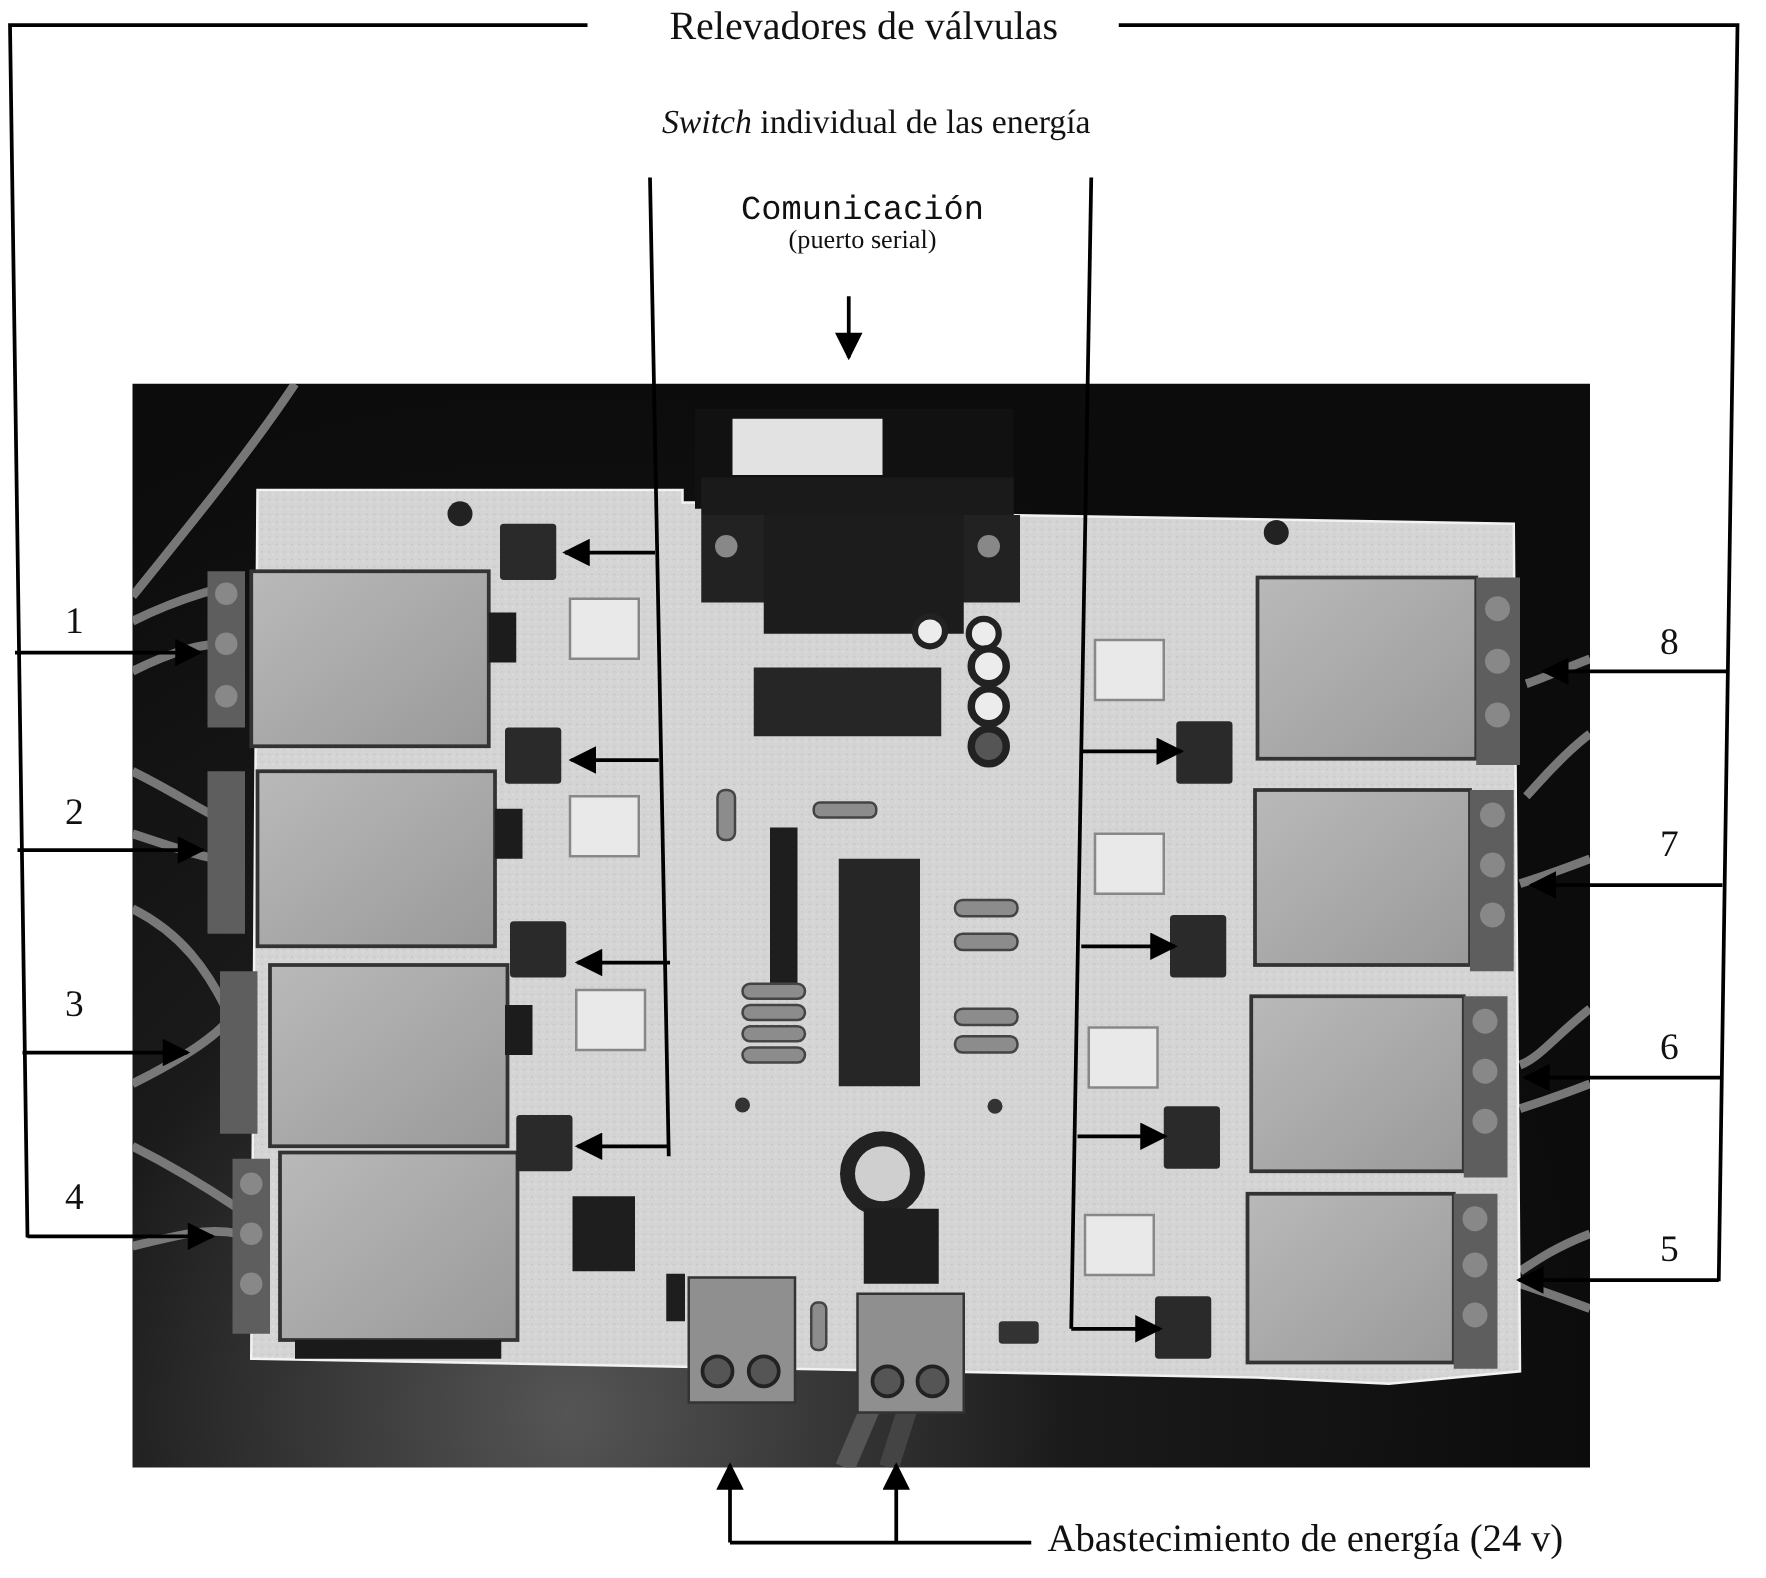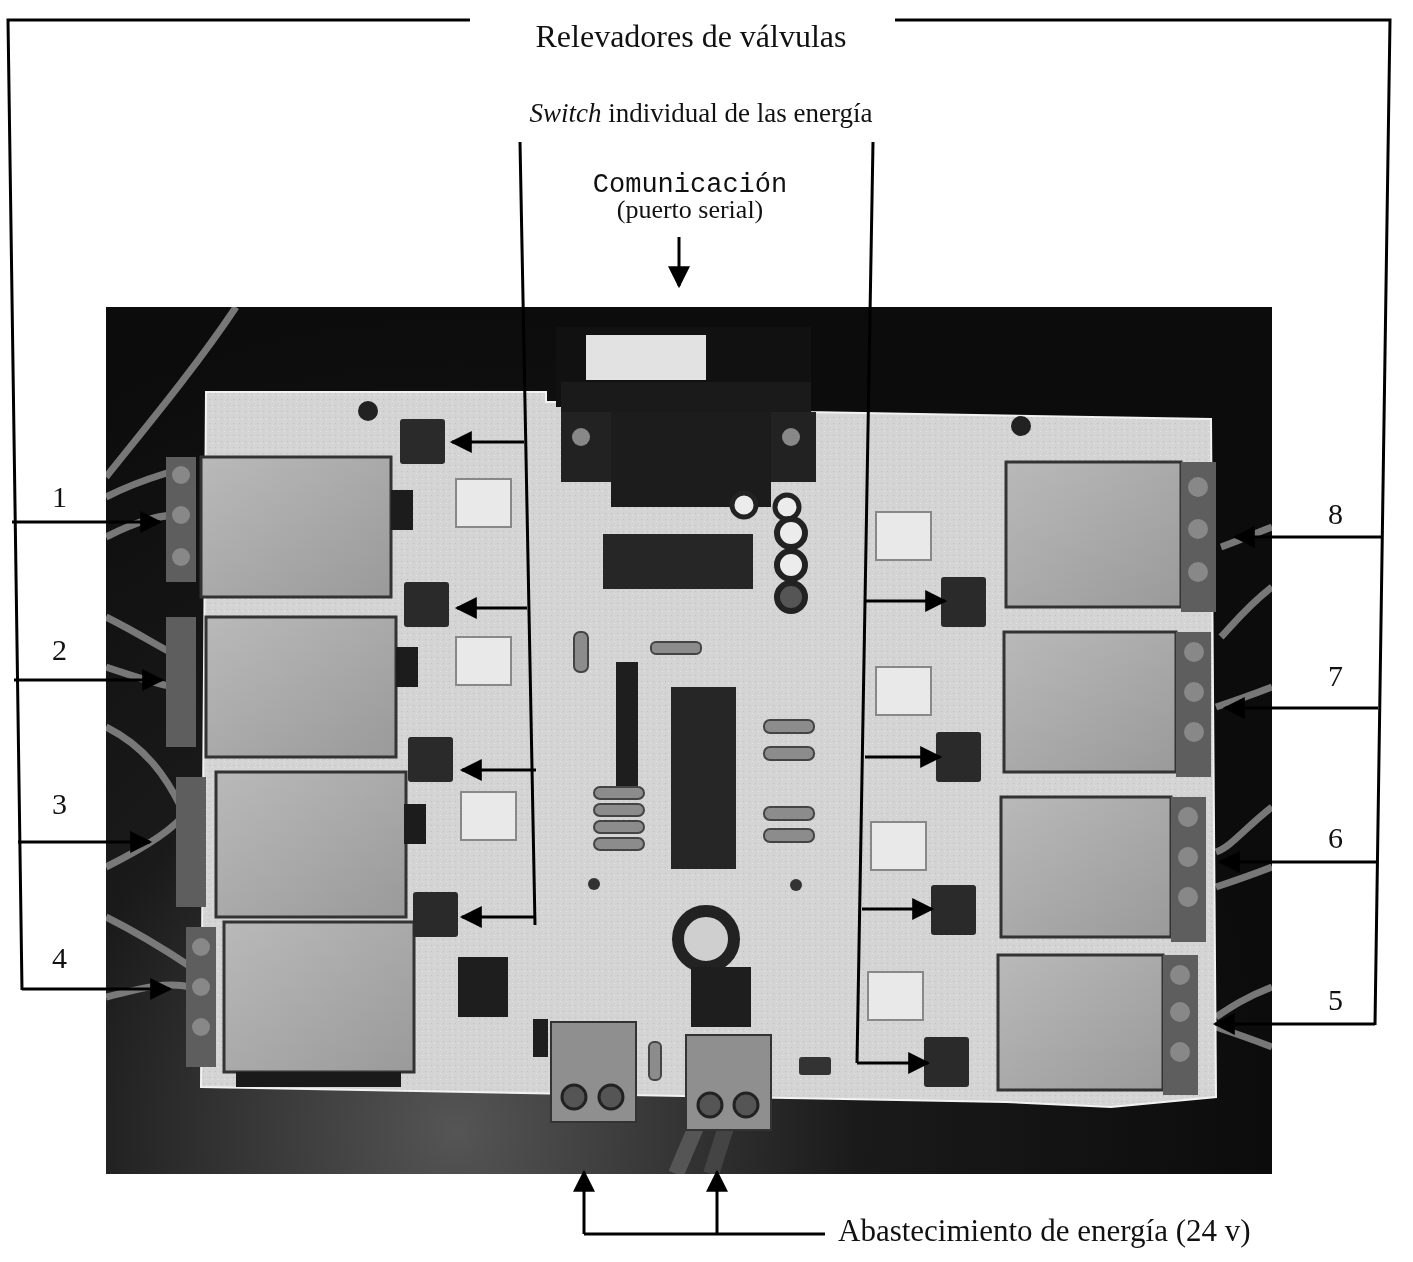--- a/index.html
+++ b/index.html
@@ -1,38 +1,38 @@
 <!DOCTYPE html>
 <html><head>
 <meta charset="utf-8">
 <style>
   html, body { margin: 0; padding: 0; background: #ffffff; }
   body { width: 1413px; height: 1262px; position: relative; overflow: hidden;
          font-family: "DejaVu Serif", "Liberation Serif", serif; color: #000; }
   .label { position: absolute; font-family: "Liberation Serif", "DejaVu Serif", serif;
            font-size: 31px; line-height: 1; white-space: nowrap; color: #111; }
-  .label.center { transform: translateX(-50%); text-align: center; margin-top: 16px; }
+  .label.center { transform: translateX(-50%); text-align: center; }
   .num { position: absolute; font-family: "Liberation Serif", "DejaVu Serif", serif;
          font-size: 30px; line-height: 1; color: #111; }
   #photo { position: absolute; left: 106px; top: 307px; width: 1166px; height: 867px;
            background: radial-gradient(ellipse at 30% 95%, #555 0%, #1a1a1a 35%, #0c0c0c 70%);
            overflow: hidden; }
   #overlay { position: absolute; left: 0; top: 0; width: 1413px; height: 1262px; pointer-events: none; }
 </style>
 </head>
 <body>
 
 <div class="label center" style="left:691px; top:4px; font-size:32px;">Relevadores de válvulas</div>
 
 <div class="label center" style="left:701px; top:84px; font-size:27px;">
   <i>Switch</i><span> individual de las energía</span>
 </div>
 
 <div class="label center" style="left:690px; top:156px; font-size:27px;font-family:Liberation Mono, monospace;">Comunicación</div>
-<div class="label center" style="left:690px; top:181px; font-size:26px;">(puerto serial)</div>
+<div class="label center" style="left:690px; top:181px; font-size:21px;">(puerto serial)</div>
 
 <div class="label" style="left:838px; top:1215px; font-size:31px;text-align:right;">Abastecimiento de energía (24 v)</div>
 
 <div class="num" style="left:52px; top:482px;">1</div>
 <div class="num" style="left:52px; top:635px;">2</div>
 <div class="num" style="left:52px; top:789px;">3</div>
 <div class="num" style="left:52px; top:943px;">4</div>
 
 <div class="num" style="left:1328px; top:499px;">8</div>
 <div class="num" style="left:1328px; top:661px;">7</div>

